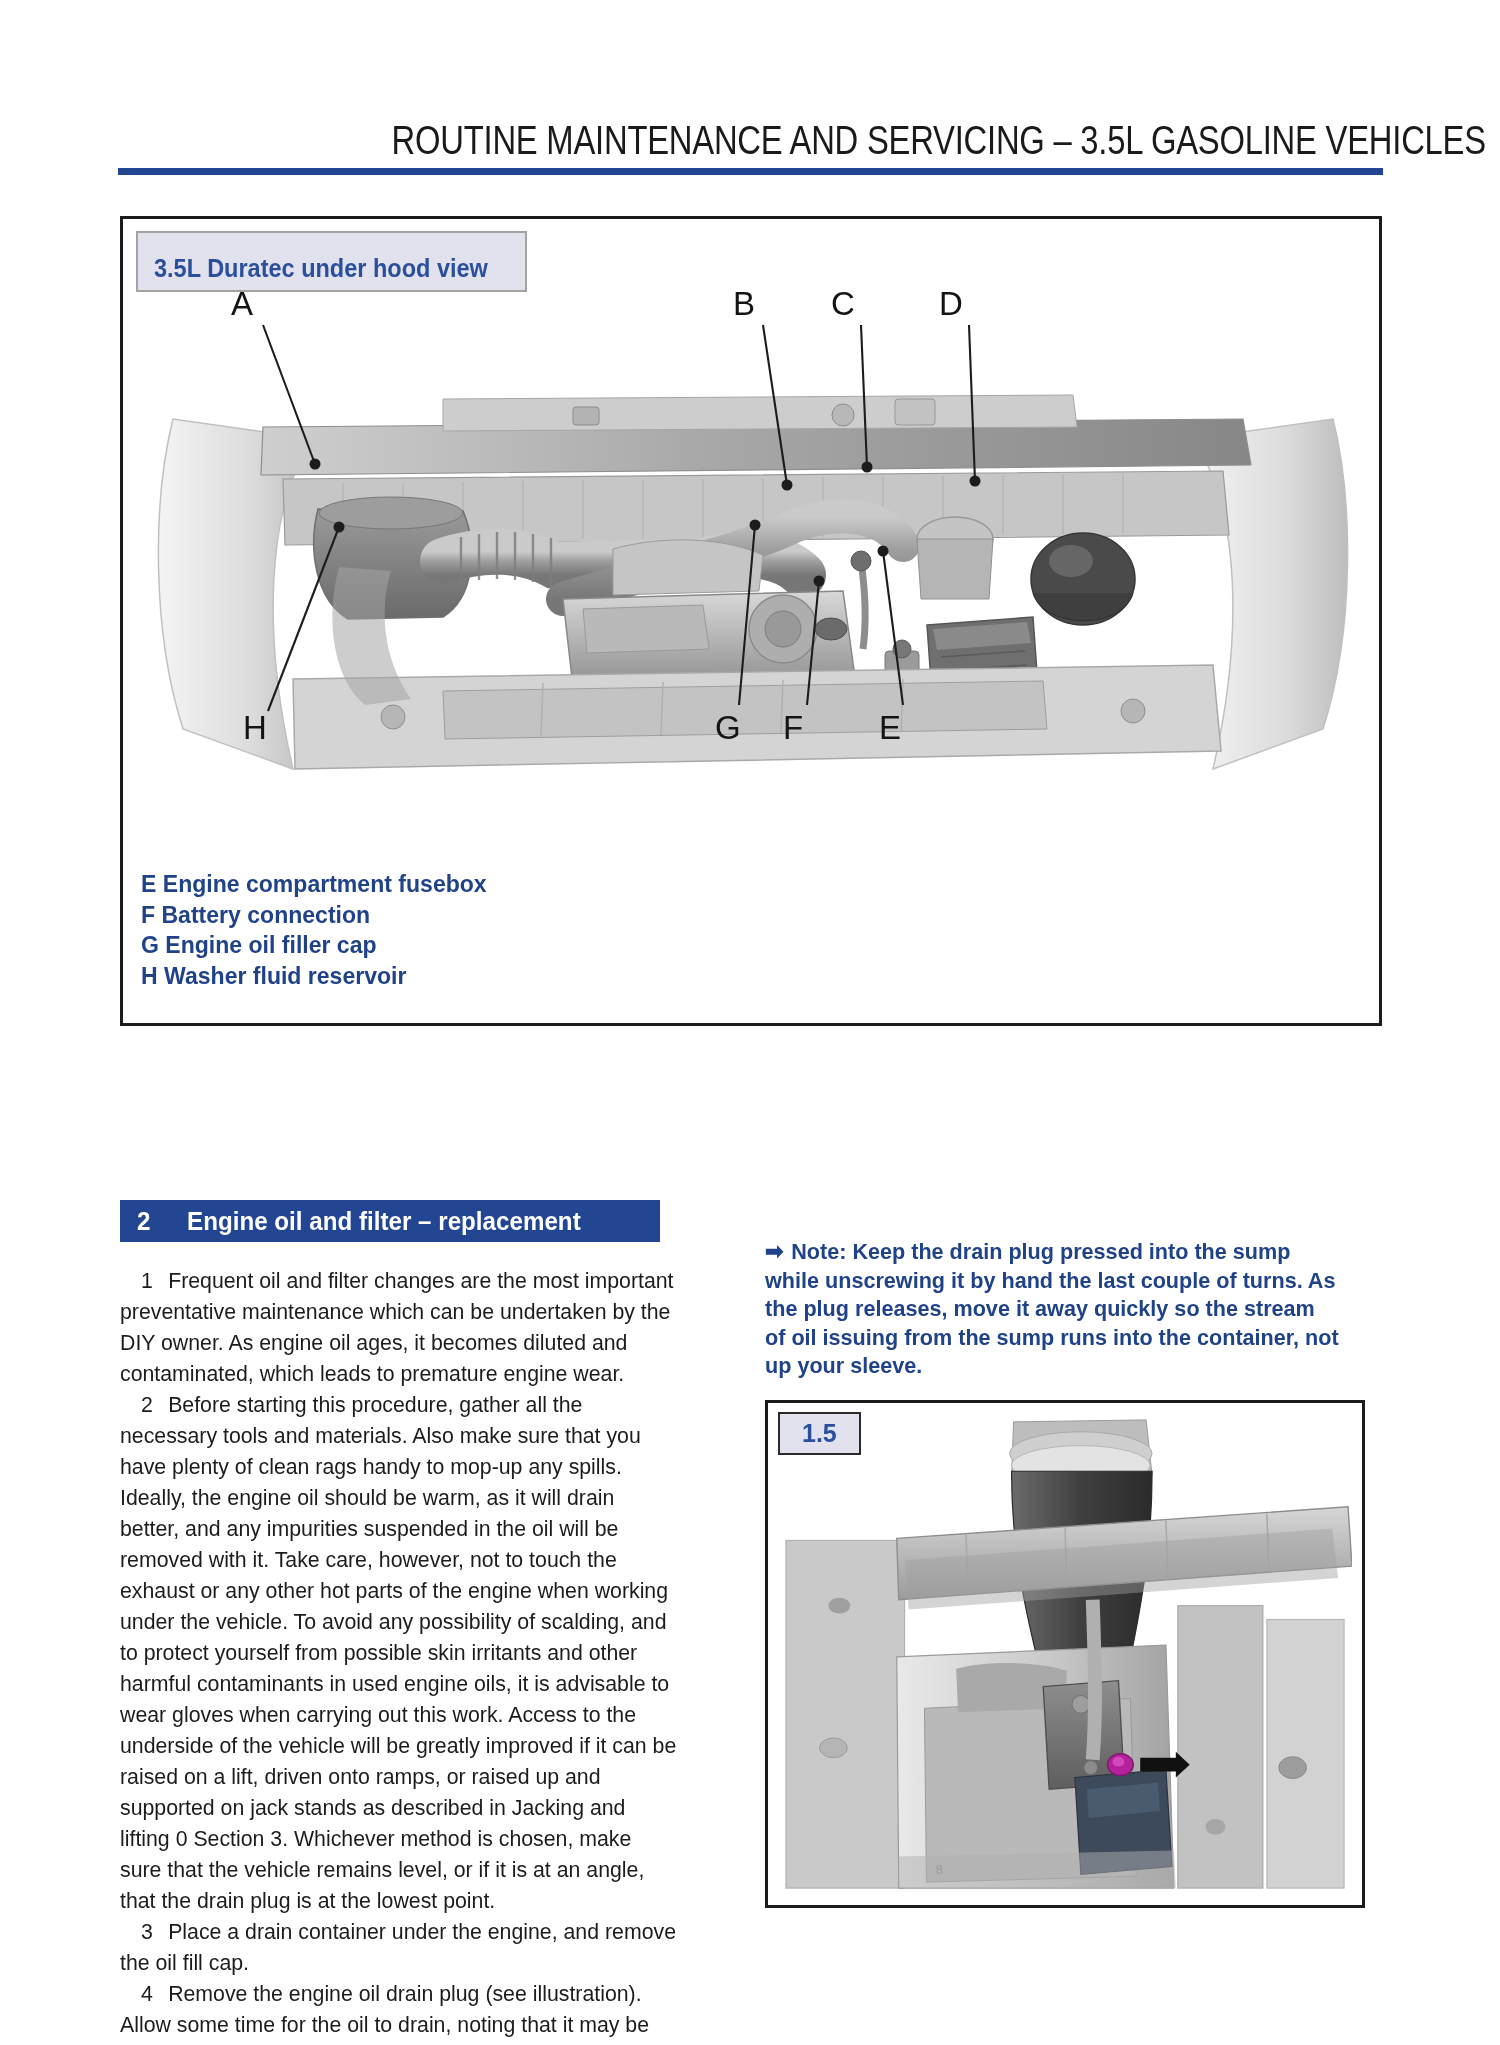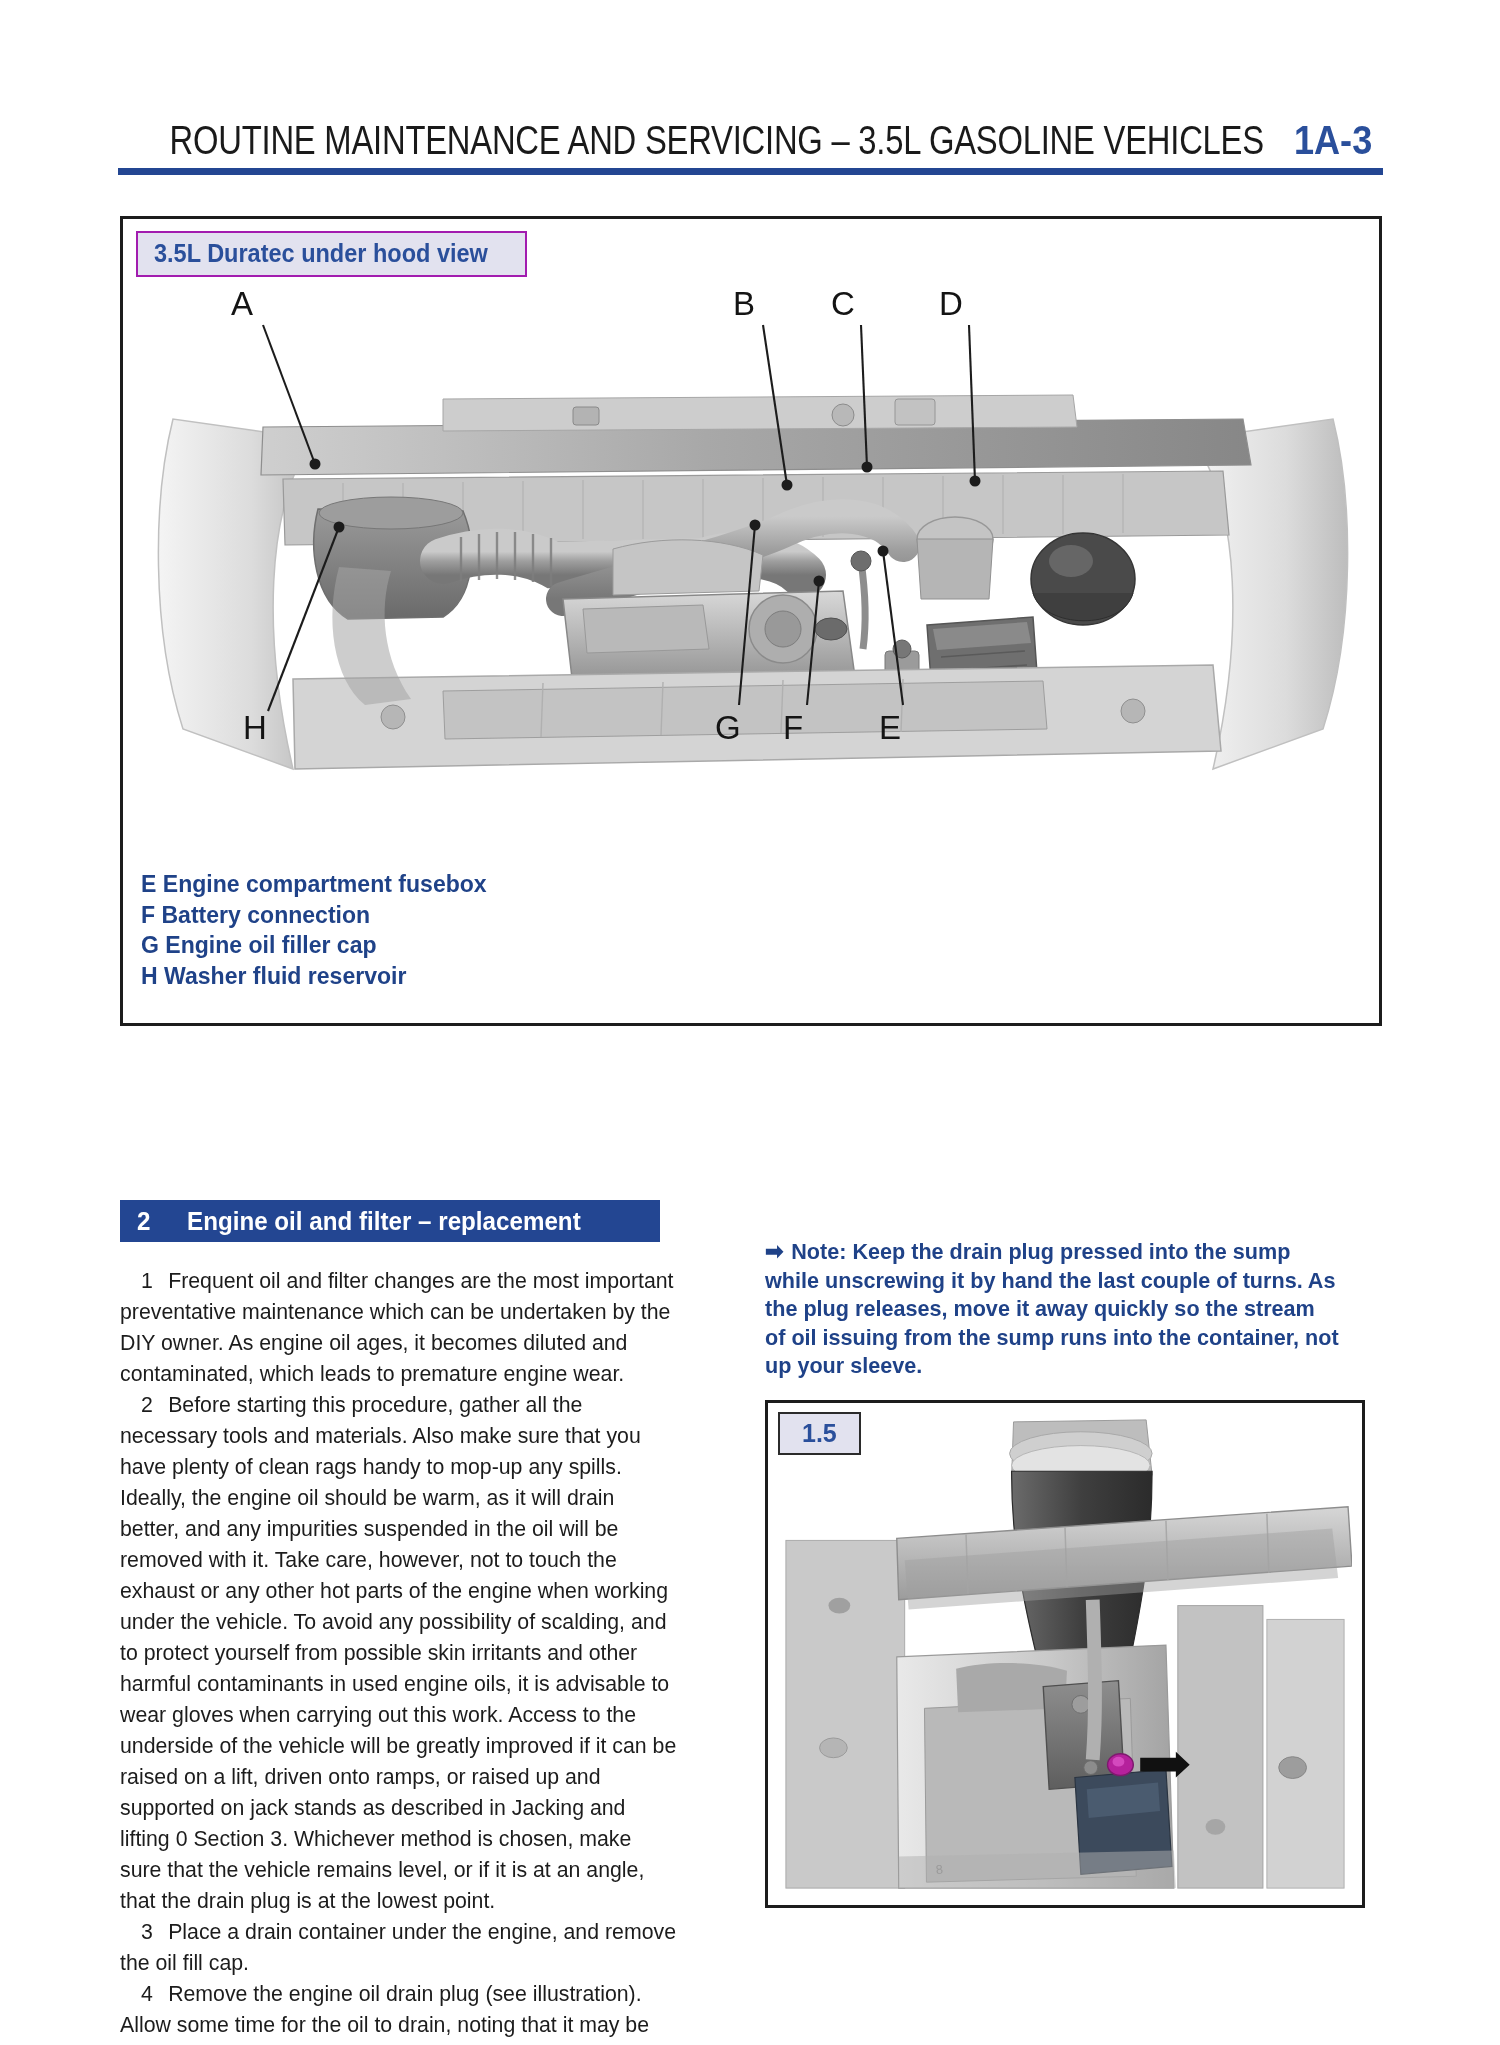--- a/index.html
+++ b/index.html
@@ -17,21 +17,21 @@
 
   
   #page-header {
     position: absolute;
     left: 118px;
     top: 100px;
     width: 1265px;
     height: 62px;
     display: flex;
     align-items: flex-end;
-    justify-content: flex-end;
+    justify-content: flex-start;
   }
   #header-title {
     font-size: 41px;
     line-height: 44px;
     color: #1a1a1a;
     font-weight: 400;
     letter-spacing: -0.3px;
     transform: scaleX(0.80);
     transform-origin: right bottom;
     white-space: nowrap;
@@ -64,22 +64,22 @@
     height: 810px;
     border: 3px solid #1c1c1c;
     background: #ffffff;
     box-sizing: border-box;
   }
   #figure-caption-tab {
     position: absolute;
     left: 13px;
     top: 12px;
     background: #e2e2ef;
-    border: 2px solid #a21caf;
-    padding: 7px 16px 8px 16px;
+    border: 2px solid #a3a3a3;
+    padding: 22px 16px 8px 16px;
     z-index: 6;
   }
   #figure-caption-text {
     font-size: 25px;
     line-height: 27px;
     font-weight: bold;
     color: #2a4f9b;
     transform: scaleX(0.94);
     transform-origin: left center;
     white-space: nowrap;

